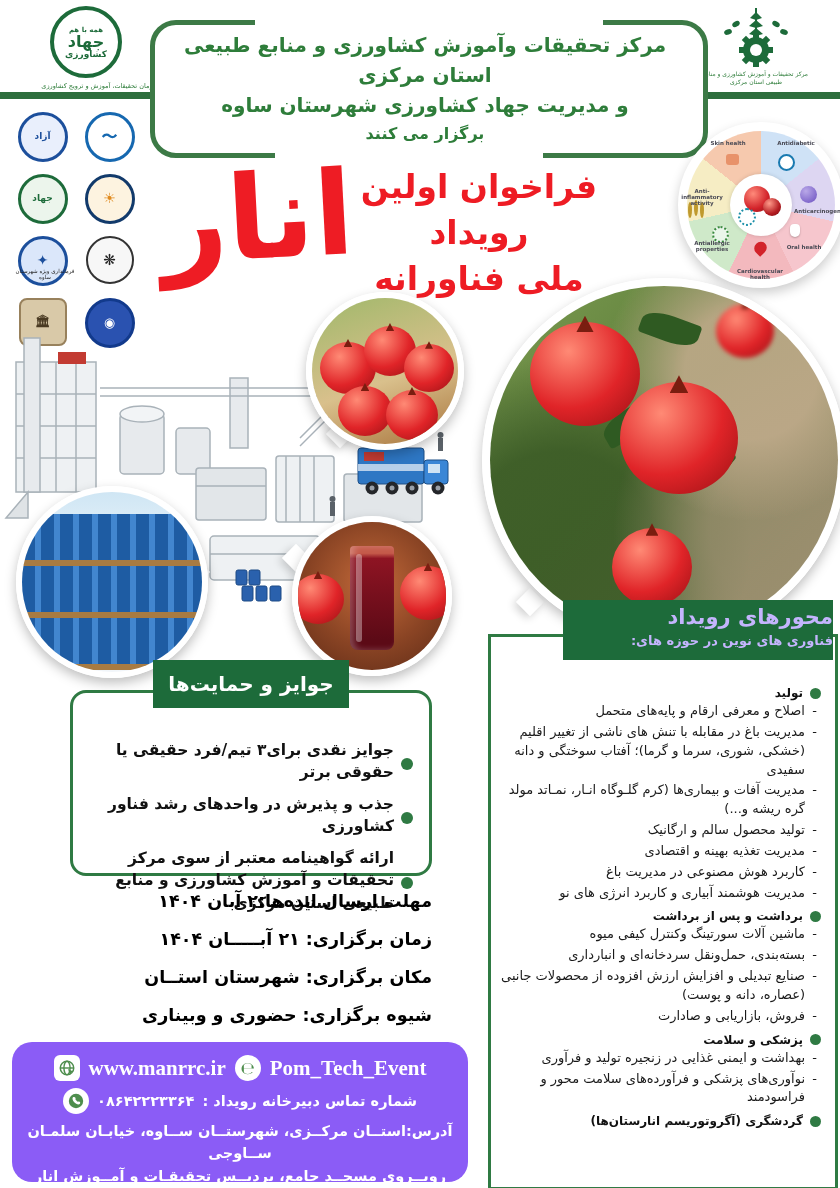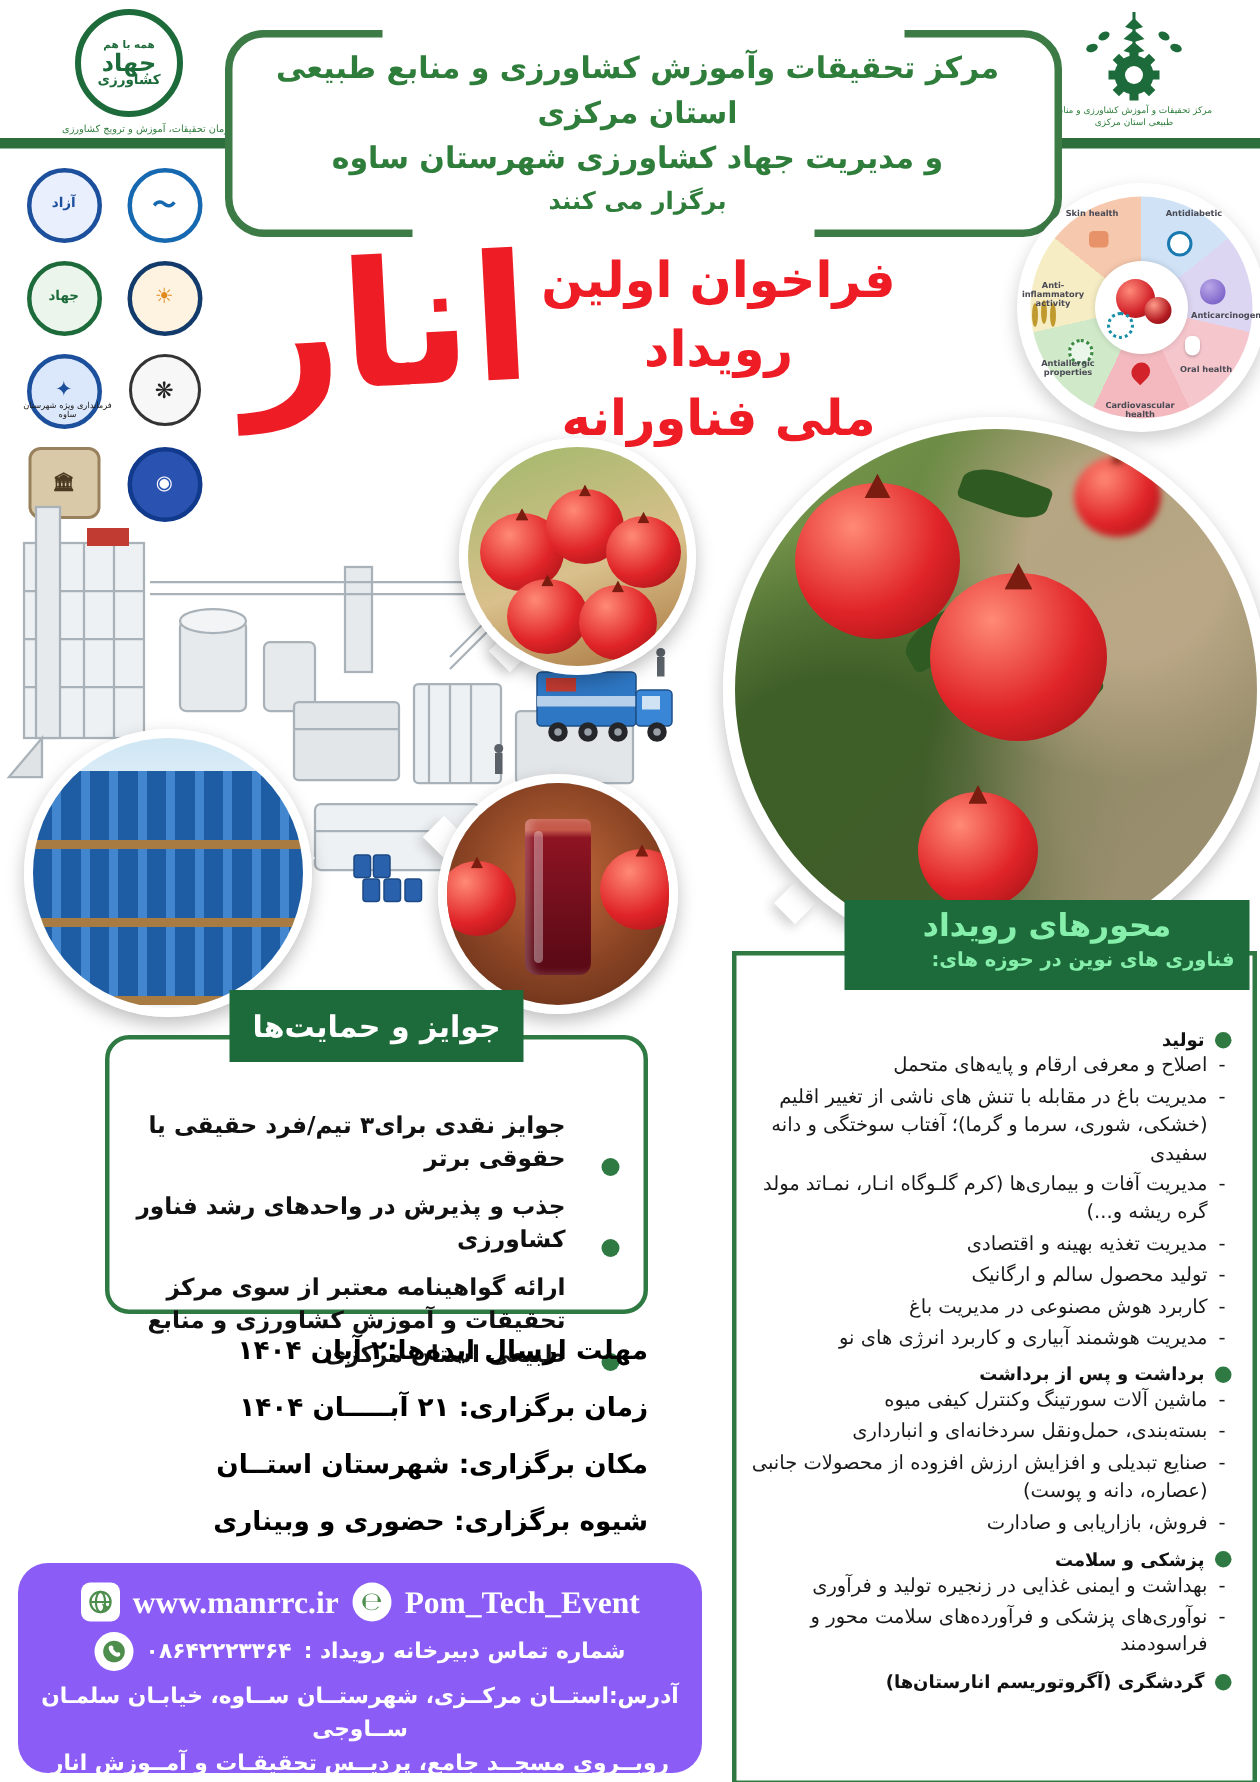--- a/index.html
+++ b/index.html
@@ -114,32 +114,32 @@
       filter:saturate(1.05);}
   .leaf{position:absolute;background:#2f5a22;border-radius:50% 4px 50% 4px;}
 
   
   .prizes-box{left:70px;top:690px;width:356px;height:180px;border:3px solid #2f7a43;border-radius:16px;
               background:#fff;z-index:6;}
   .prizes-header{left:153px;top:660px;width:196px;height:48px;background:#1d6b3a;color:#fff;
                  display:flex;align-items:center;justify-content:center;font-weight:bold;font-size:20px;
                  direction:rtl;z-index:7;}
   .prizes-items{position:absolute;left:14px;right:16px;top:46px;direction:rtl;}
-  .prize-row{display:flex;gap:24px;margin-bottom:9px;align-items:flex-end;}
+  .prize-row{display:flex;gap:7px;margin-bottom:9px;align-items:center;}
   .pdot{flex:0 0 12px;width:12px;height:12px;border-radius:50%;background:#2f7a43;margin-top:5px;}
   .ptext{font-weight:bold;font-size:15.5px;line-height:1.45;color:#111;}
 
   
   .schedule{left:70px;top:882px;width:362px;direction:rtl;text-align:right;color:#000;
             font-weight:bold;font-size:17.5px;line-height:38px;z-index:6;}
 
   
   .topics-box{left:488px;top:634px;width:344px;height:550px;border:3px solid #2f7a43;background:#fff;z-index:5;}
-  .topics-header{left:563px;top:600px;width:270px;height:60px;background:#1d6b3a;color:#86efac;direction:rtl;
-                 text-align:center;z-index:7;padding-top:3px;box-sizing:border-box;}
+  .topics-header{left:563px;top:600px;width:270px;height:60px;background:#1d6b3a;color:#c4b5fd;direction:rtl;
+                 text-align:right;z-index:7;padding-top:3px;box-sizing:border-box;}
   .th1{font-weight:bold;font-size:21px;line-height:28px;}
   .th2{font-weight:bold;font-size:13px;line-height:20px;padding-left:48px;}
   .topics-content{position:absolute;left:10px;right:14px;top:42px;direction:rtl;}
   .topic-head{display:flex;align-items:center;gap:7px;font-weight:bold;font-size:12px;color:#111;
               margin:7px 0 2px;}
   .tdot{flex:0 0 11px;width:11px;height:11px;border-radius:50%;background:#2f7a43;}
   .topic-item{font-size:13px;line-height:1.45;color:#1a1a1a;padding-right:16px;position:relative;margin-bottom:2px;}
   .topic-item::before{content:"-";position:absolute;right:4px;top:0;}
 
   
@@ -381,23 +381,23 @@
           <span>تولید</span>
         </div>
         <div class="topic-items">
 
             <div class="topic-item">اصلاح و معرفی ارقام و پایه‌های متحمل</div>
 
             <div class="topic-item">مدیریت باغ در مقابله با تنش های ناشی از تغییر اقلیم (خشکی، شوری، سرما و گرما)؛ آفتاب سوختگی و دانه سفیدی</div>
 
             <div class="topic-item">مدیریت آفات و بیماری‌ها (کرم گلـوگاه انـار، نمـاتد مولد گره ریشه و...)</div>
 
+            <div class="topic-item">تولید محصول سالم و ارگانیک</div>
+
             <div class="topic-item">مدیریت تغذیه بهینه و اقتصادی</div>
-
-            <div class="topic-item">تولید محصول سالم و ارگانیک</div>
 
             <div class="topic-item">کاربرد هوش مصنوعی در مدیریت باغ</div>
 
             <div class="topic-item">مدیریت هوشمند آبیاری و کاربرد انرژی های نو</div>
           </div>
       </div>
 
       <div class="topic-section">
         <div class="topic-head">
           <span class="tdot"></span>

